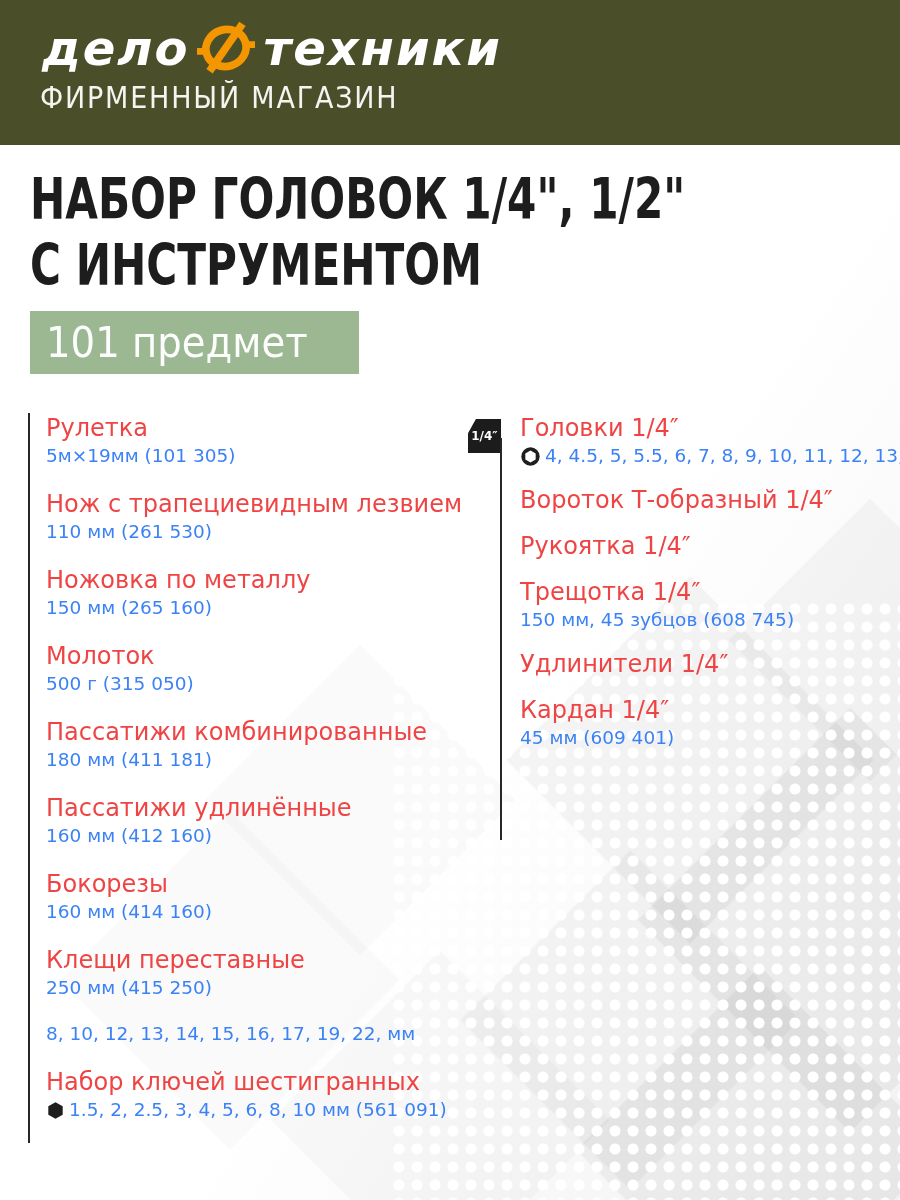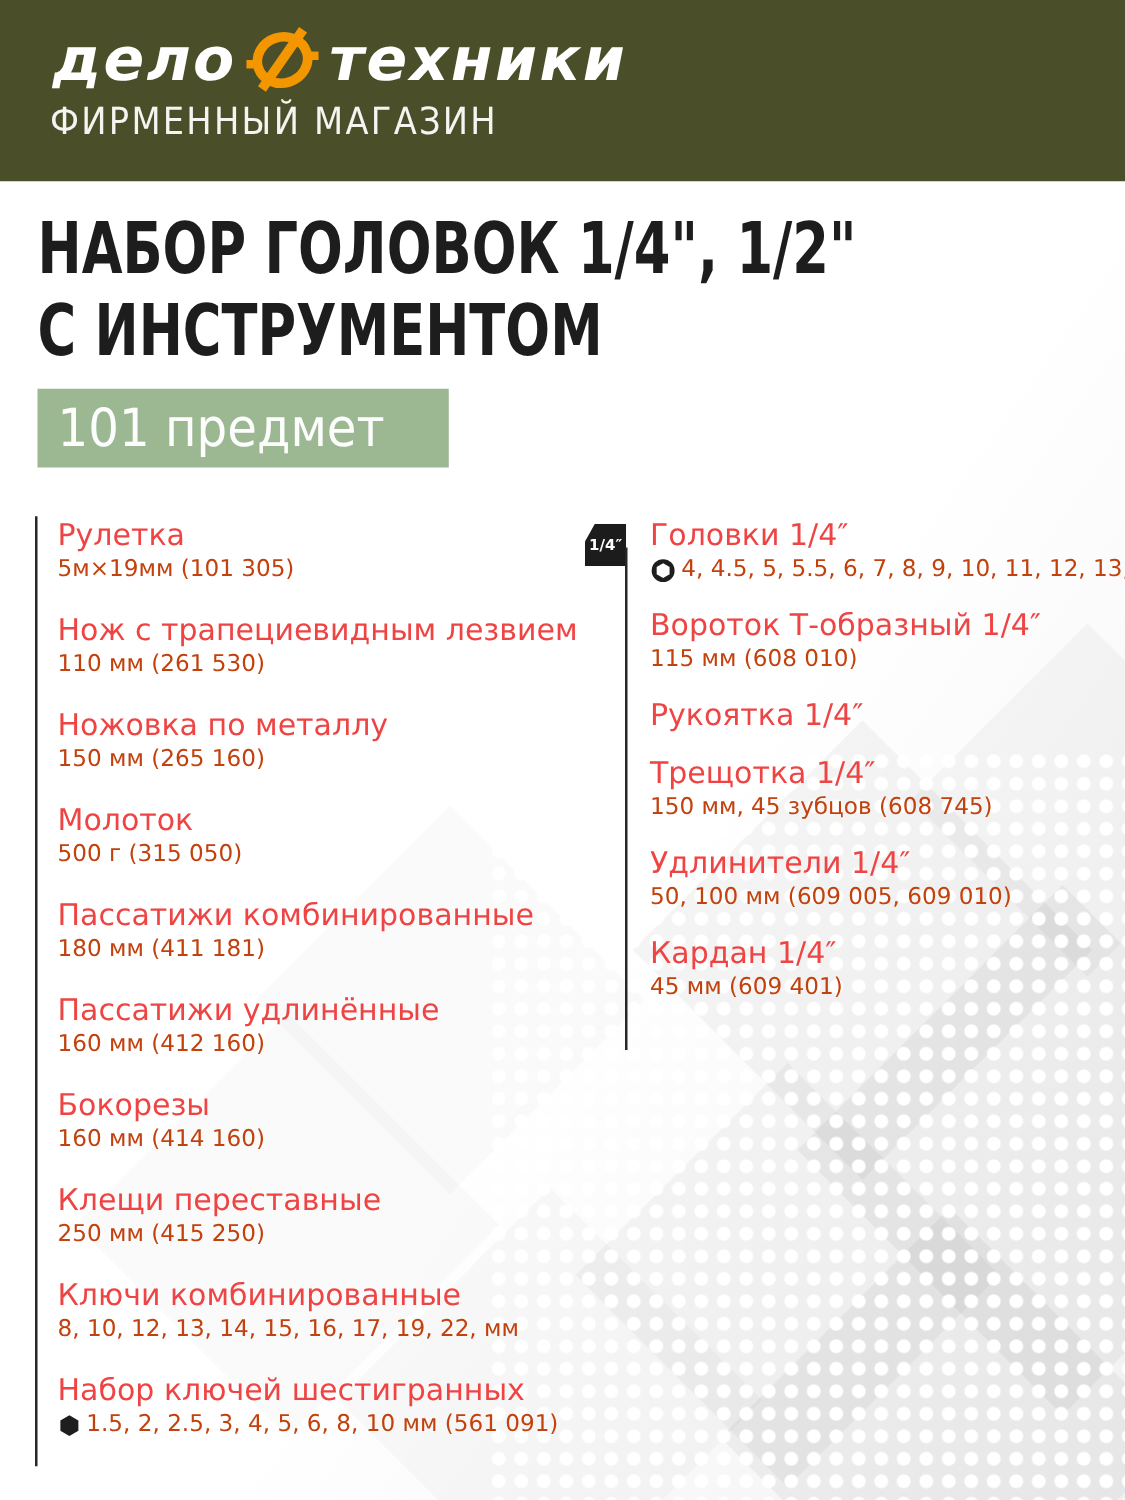--- a/index.html
+++ b/index.html
@@ -86,21 +86,21 @@
   .right-rule{
     position:absolute;left:32px;top:25px;width:2px;height:402px;background:#272727;
   }
   .right-items{margin-left:52px;}
   .item{margin-bottom:20px;}
   .right-items .item{margin-bottom:16px;}
   .item-name{
     color:#ef4444;font-size:24px;font-weight:400;line-height:30px;white-space:nowrap;
   }
   .item-spec{
-    color:#c2410c;font-size:18.5px;font-weight:400;line-height:26px;white-space:nowrap;
+    color:#3b82f6;font-size:18.5px;font-weight:400;line-height:26px;white-space:nowrap;
     display:flex;align-items:center;
   }
   .spec-icon{display:inline-flex;margin-right:4px;flex:0 0 auto;}
   .spec-icon svg{display:block;}
 </style>
 </head>
 <body>
 
 <div class="page">
 
@@ -171,21 +171,20 @@
     </div>
     <div class="item">
       <div class="item-name">Бокорезы</div>
       <div class="item-spec">160 мм (414 160)</div>
     </div>
     <div class="item">
       <div class="item-name">Клещи переставные</div>
       <div class="item-spec">250 мм  (415 250)</div>
     </div>
     <div class="item">
-      <div class="item-name">Ключи комбинированные</div>
       <div class="item-spec">8, 10, 12, 13, 14, 15, 16, 17, 19, 22, мм</div>
     </div>
     <div class="item">
       <div class="item-name">Набор ключей шестигранных</div>
       <div class="item-spec">
         <span class="spec-icon">
           <svg width="19" height="19" viewBox="0 0 24 24" aria-hidden="true">
             <polygon points="12,1.5 21.1,6.75 21.1,17.25 12,22.5 2.9,17.25 2.9,6.75" fill="#1e1e1e"></polygon>
           </svg>
         </span>
@@ -207,32 +206,30 @@
             <svg width="21" height="21" viewBox="0 0 24 24" aria-hidden="true">
               <circle cx="12" cy="12" r="10.5" fill="#1e1e1e"></circle>
               <polygon points="12,5.2 17.9,8.6 17.9,15.4 12,18.8 6.1,15.4 6.1,8.6" fill="#ffffff"></polygon>
             </svg>
           </span>
           <span>4, 4.5, 5, 5.5, 6, 7, 8, 9, 10, 11, 12, 13, 14 мм</span>
         </div>
       </div>
       <div class="item">
         <div class="item-name">Вороток Т-образный 1/4″</div>
-        <div class="item-spec">115 мм (608 010)</div>
       </div>
       <div class="item">
         <div class="item-name">Рукоятка 1/4″</div>
       </div>
       <div class="item">
         <div class="item-name">Трещотка 1/4″</div>
         <div class="item-spec">150 мм, 45 зубцов (608 745)</div>
       </div>
       <div class="item">
         <div class="item-name">Удлинители 1/4″</div>
-        <div class="item-spec">50, 100 мм (609 005, 609 010)</div>
       </div>
       <div class="item">
         <div class="item-name">Кардан 1/4″</div>
         <div class="item-spec">45 мм (609 401)</div>
       </div>
     </div>
   </section>
 
 </div>
 

